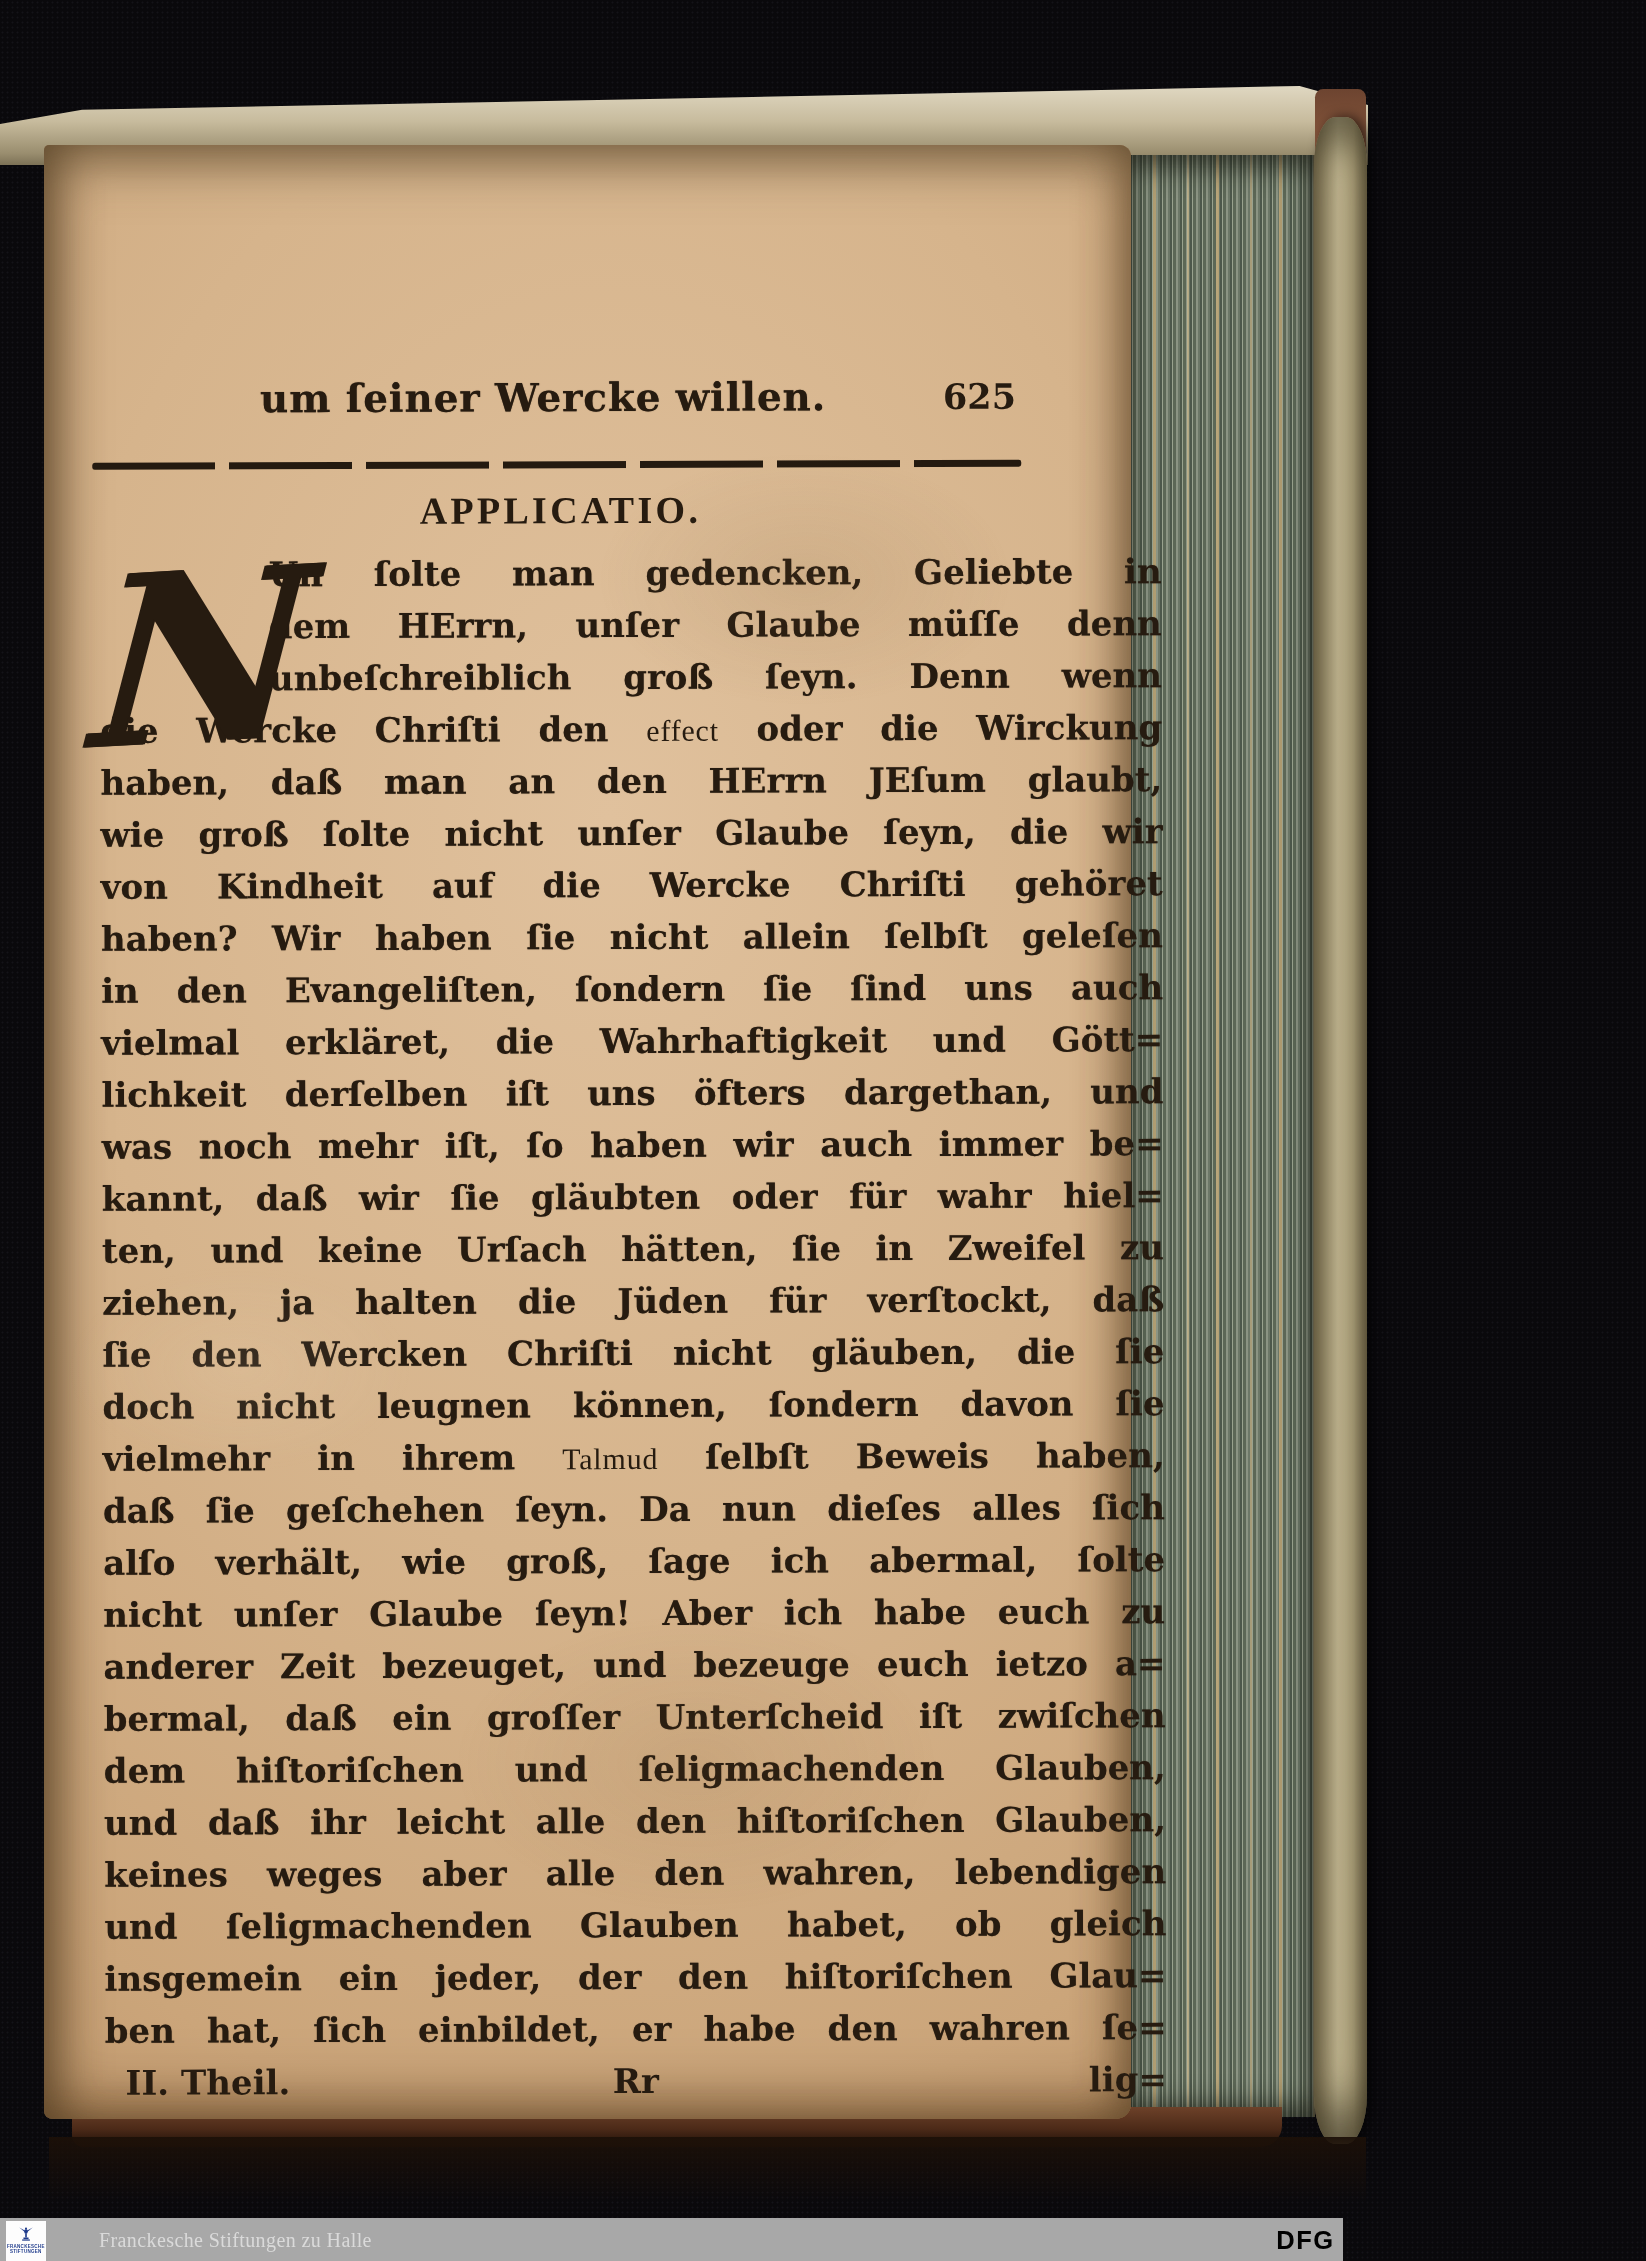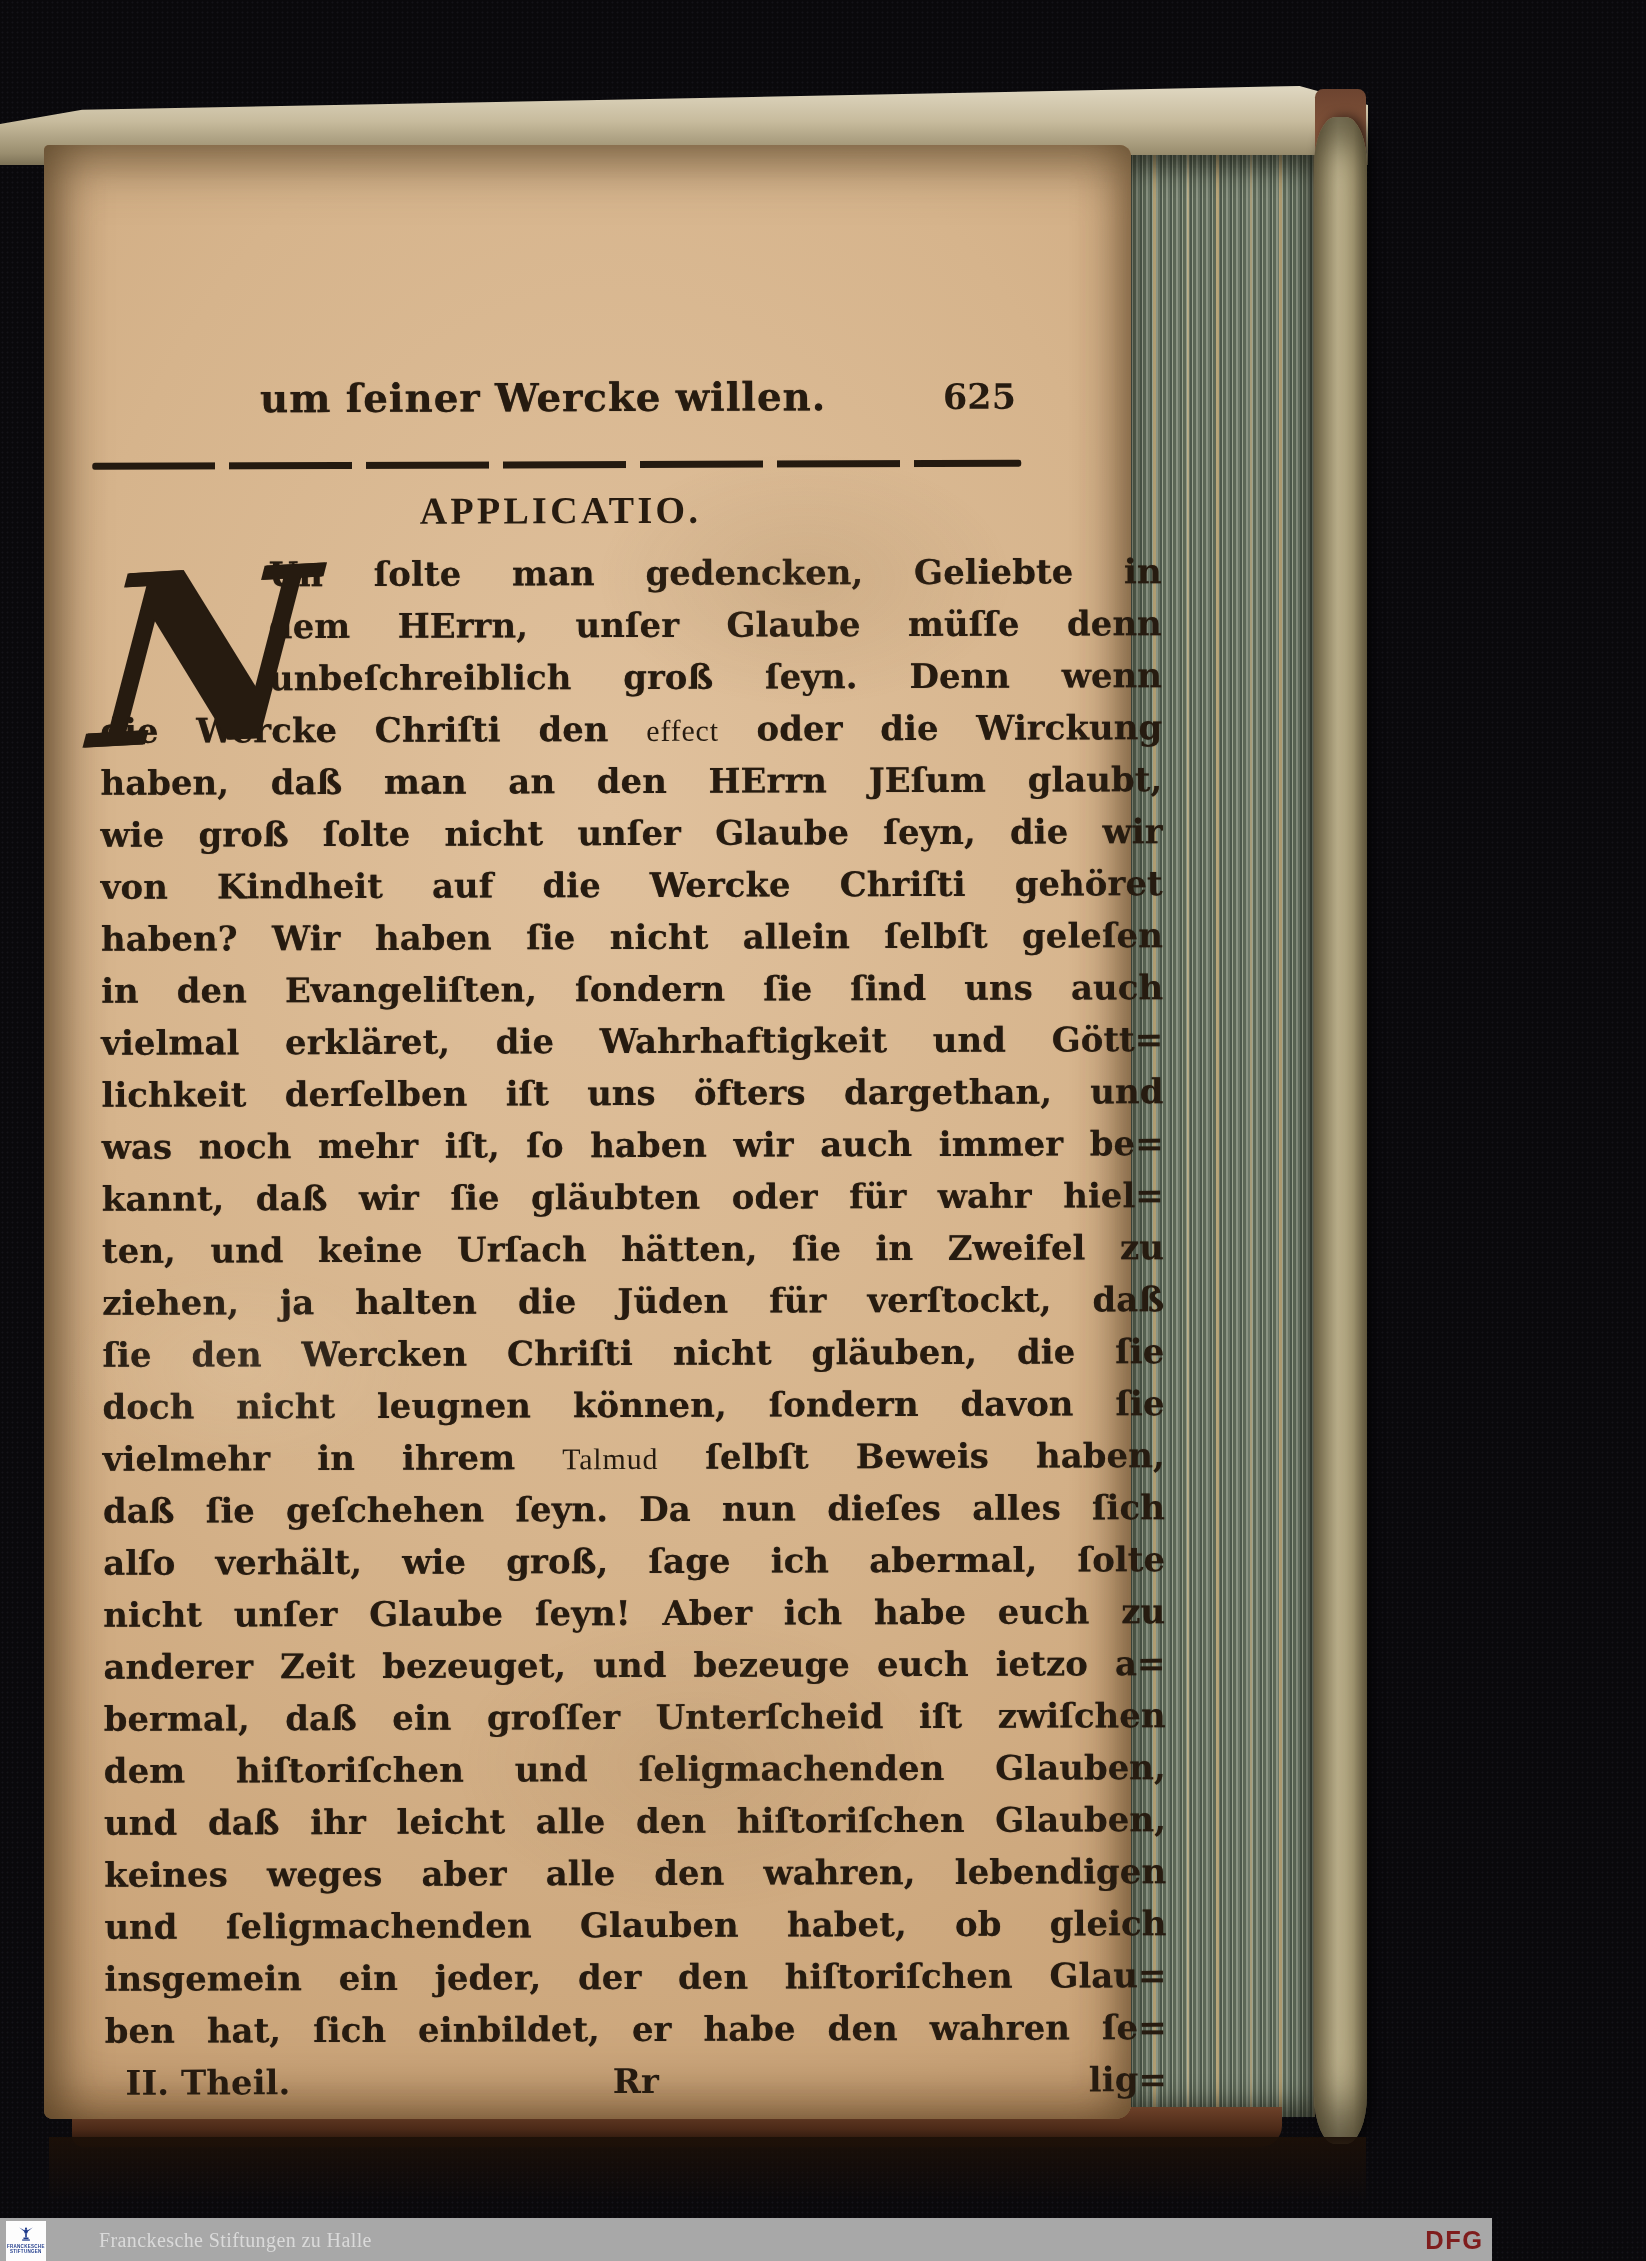--- a/index.html
+++ b/index.html
@@ -67,31 +67,31 @@
   .body-line{height:52px;font-size:34px;font-weight:700;white-space:nowrap;
     text-align:justify;text-align-last:justify;letter-spacing:0;
     text-shadow:0 0 0.8px rgba(35,22,10,.55);}
   .latin{font-family:"Liberation Serif", serif;font-weight:400;font-size:30px;letter-spacing:0.8px;
     text-shadow:none;}
   .catch-row{position:relative;height:52px;margin-top:0;}
   .catch-left{position:absolute;left:20.6px;font-size:34px;font-weight:700;}
   .catch-center{position:absolute;left:50%;transform:translateX(-50%);font-size:34px;font-weight:700;}
   .catch-right{position:absolute;right:0;font-size:34px;font-weight:700;}
   
-  .viewer-bar{position:absolute;left:0;top:2218px;width:1492px;height:44px;background:#a8a8a8;}
+  .viewer-bar{position:absolute;left:0;top:2218px;width:1343px;height:44px;background:#a8a8a8;}
   .logo-box{position:absolute;left:5.8px;top:3.3px;width:40px;height:40px;background:#fdfdfd;
     display:flex;flex-direction:column;align-items:center;justify-content:flex-start;padding-top:1.6px;box-sizing:border-box;}
   .logo-box svg{width:18px;height:20px;display:block;}
   .logo-text{display:flex;flex-direction:column;align-items:center;line-height:5px;margin-top:0.8px;}
   .logo-text span{font-family:"Liberation Sans", sans-serif;font-size:4.5px;letter-spacing:0.3px;
     color:#203c8c;font-weight:700;}
   .institution{position:absolute;left:99px;top:50%;transform:translateY(-50%);
     font-family:"Liberation Serif", serif;font-size:20px;color:#dadada;letter-spacing:0.4px;}
   .dfg{position:absolute;right:8.2px;top:50%;transform:translateY(-50%);
-    font-family:"Liberation Sans", sans-serif;font-size:25.5px;font-weight:800;color:#7f1d1d;
+    font-family:"Liberation Sans", sans-serif;font-size:25.5px;font-weight:800;color:#000000;
     letter-spacing:1.6px;}
 </style>
 </head>
 <body>
 
 <div id="screen">
 
   <div class="vellum-top"></div>
   <div class="cover-corner"></div>
   <div class="fore-edge"></div>

